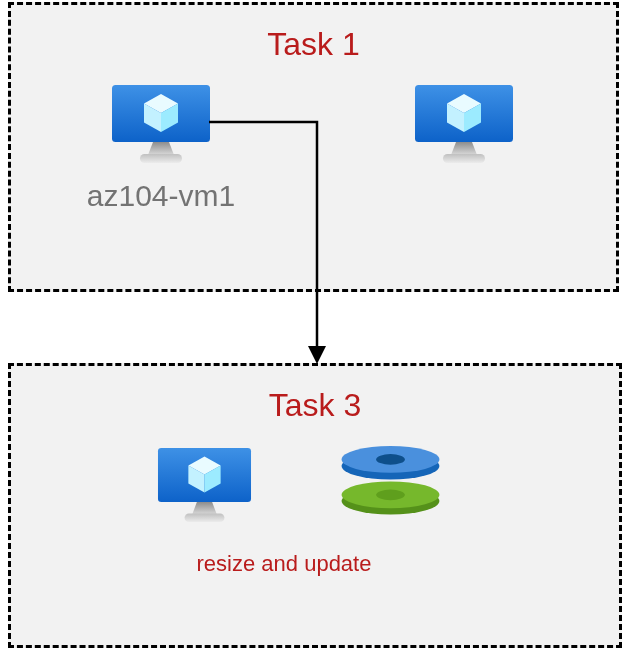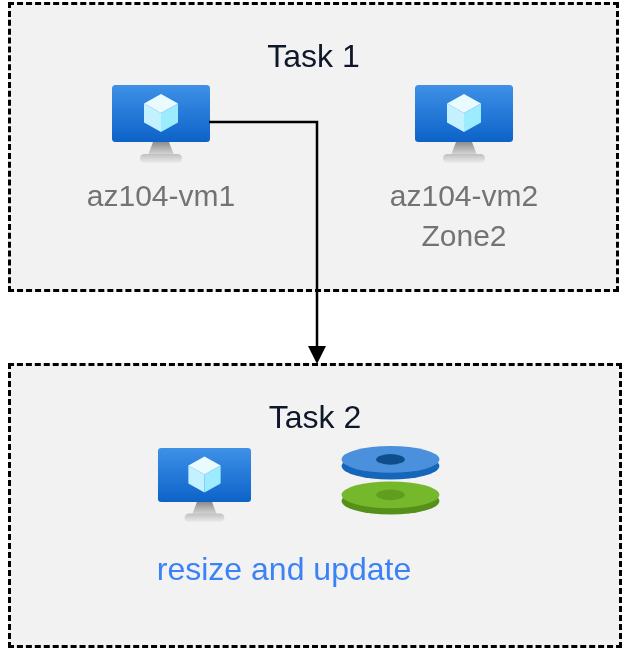--- a/index.html
+++ b/index.html
@@ -9,26 +9,26 @@
   .task-box {
     position: absolute;
     background: #f2f2f2;
     border: 3px dashed #000000;
     box-sizing: border-box;
   }
   .task1 { left: 8px; top: 2px;   width: 611px; height: 290px; }
   .task2 { left: 8px; top: 363px; width: 614px; height: 285px; }
 
   .task-title {
-    margin: 12px;
+    margin: 0;
     padding-top: 21px;
     text-align: center;
     font-size: 32px;
     font-weight: 400;
-    color: #0f172a;
+    color: #b91c1c;
   }
 
   .abs { position: absolute; }
 
   .vm-icon-1     { left: 111px; top: 85px;  width: 100px; height: 79px; }
   .vm-icon-2     { left: 414px; top: 85px;  width: 100px; height: 79px; }
   .vm-icon-task2 { left: 157px; top: 448px; width: 95px;  height: 75px; }
   .disks-icon    { left: 338px; top: 445px; width: 105px; height: 70px; }
 
   .vm-label {
@@ -42,22 +42,22 @@
   }
   .vm-label-1 { left: 51px; }
   .vm-label-2 { left: 354px; }
 
   .caption {
     position: absolute;
     left: 134px;
     top: 551px;
     width: 300px;
     text-align: center;
-    font-size: 32px;
-    color: #3b82f6;
+    font-size: 22px;
+    color: #b91c1c;
   }
 
   .arrow-layer {
     position: absolute;
     left: 0; top: 0;
     width: 628px; height: 654px;
     pointer-events: none;
     z-index: 5;
   }
 
@@ -99,36 +99,32 @@
   </defs>
 </svg>
 
 <div class="canvas">
 
   <section class="task-box task1">
     <h2 class="task-title">Task 1</h2>
   </section>
 
   <section class="task-box task2">
-    <h2 class="task-title">Task 2</h2>
+    <h2 class="task-title">Task 3</h2>
   </section>
 
   <svg class="abs vm-icon-1" viewBox="0 0 100 79">
     <use href="#vm-symbol"></use>
   </svg>
   <svg class="abs vm-icon-2" viewBox="0 0 100 79">
     <use href="#vm-symbol"></use>
   </svg>
 
   <div class="vm-label vm-label-1">
     <div>az104-vm1</div>
-  </div>
-  <div class="vm-label vm-label-2">
-    <div>az104-vm2</div>
-    <div>Zone2</div>
   </div>
 
   <svg class="abs vm-icon-task2" viewBox="0 0 100 79">
     <use href="#vm-symbol"></use>
   </svg>
   <svg class="abs disks-icon" viewBox="0 0 104 73">
     <use href="#disks-symbol"></use>
   </svg>
 
   <div class="caption">resize and update</div>

